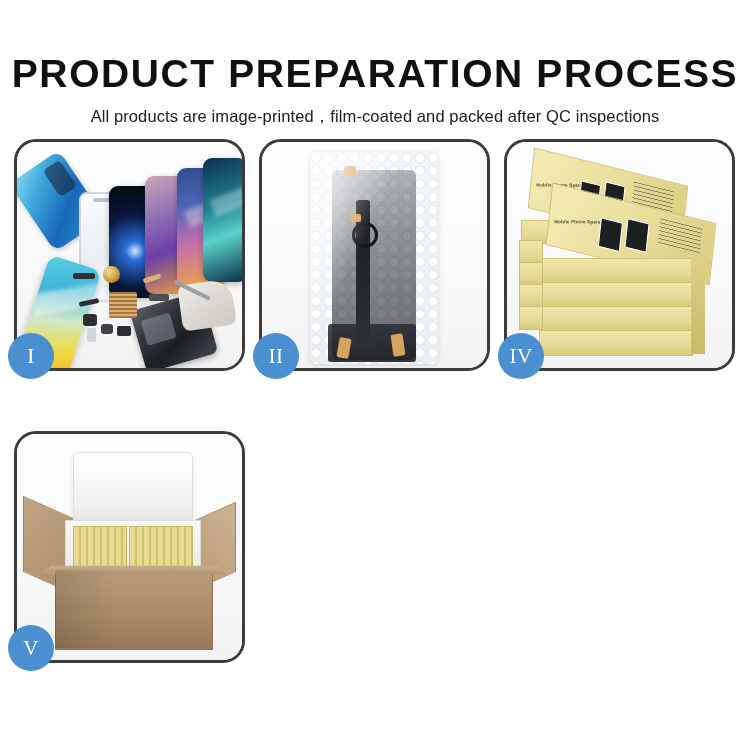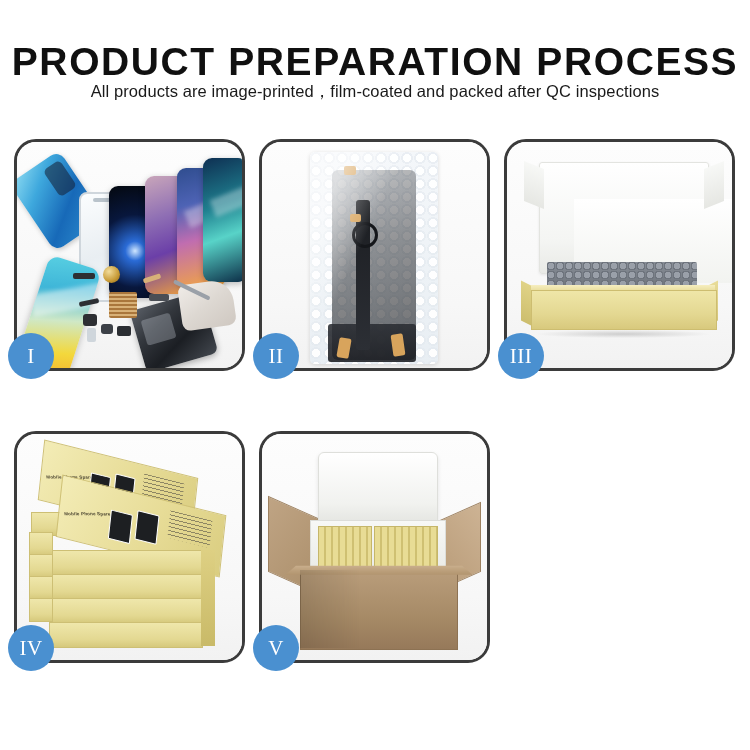--- a/index.html
+++ b/index.html
@@ -4,27 +4,27 @@
 <style>
   html,body{margin:0;padding:0;}
   body{
     width:750px;height:750px;background:#ffffff;
     font-family:"Liberation Sans", sans-serif;
     overflow:hidden;position:relative;
   }
   .page{width:750px;height:750px;position:relative;}
 
   
-  .header{padding-top:42px;text-align:center;}
+  .header{padding-top:54px;text-align:center;}
   .title{
     font-size:39px;font-weight:700;letter-spacing:1.6px;
     color:#101010;line-height:1;white-space:nowrap;
   }
   .subtitle{
-    margin-top:0;font-size:16.5px;color:#1a1a1a;
+    margin-top:13px;font-size:16.5px;color:#1a1a1a;
     letter-spacing:.1px;white-space:nowrap;
   }
 
   
   .grid{
     position:absolute;left:14px;top:139px;
     width:722px;height:556px;
     display:grid;
     grid-template-columns:231px 231px 231px;
     grid-template-rows:232px 232px;
@@ -395,34 +395,20 @@
           <div class="tape t1"></div>
           <div class="tape t2"></div>
           <div class="tape t3"></div>
           <div class="tape t4"></div>
           <div class="gloss"></div>
         </div>
       </div>
       <div class="badge">II</div>
     </div>
 
-    <div class="panel p3">
-      <div class="panel-inner">
-        <div class="lid">
-          <div class="foam"></div>
-        </div>
-        <div class="wrap"></div>
-        <div class="box-left"></div>
-        <div class="box-right"></div>
-        <div class="box-top-edge"></div>
-        <div class="box-front"></div>
-        <div class="shadow"></div>
-      </div>
-      <div class="badge">III</div>
-    </div>
 
     <div class="panel p4">
       <div class="panel-inner">
         <div class="stack">
 
           <div class="top-face" style="left:18px;top:6px;width:152px;height:60px;transform:skewY(14deg) skewX(-6deg);">
             <span class="lab-txt" style="left:4px;top:26px;">Mobile Phone Spare Parts</span>
             <span class="lab-phone" style="left:48px;top:20px;width:18px;height:26px;"></span>
             <span class="lab-phone" style="left:72px;top:15px;width:18px;height:26px;"></span>
             <span class="lab-lines" style="left:100px;top:8px;width:40px;height:26px;"></span>

